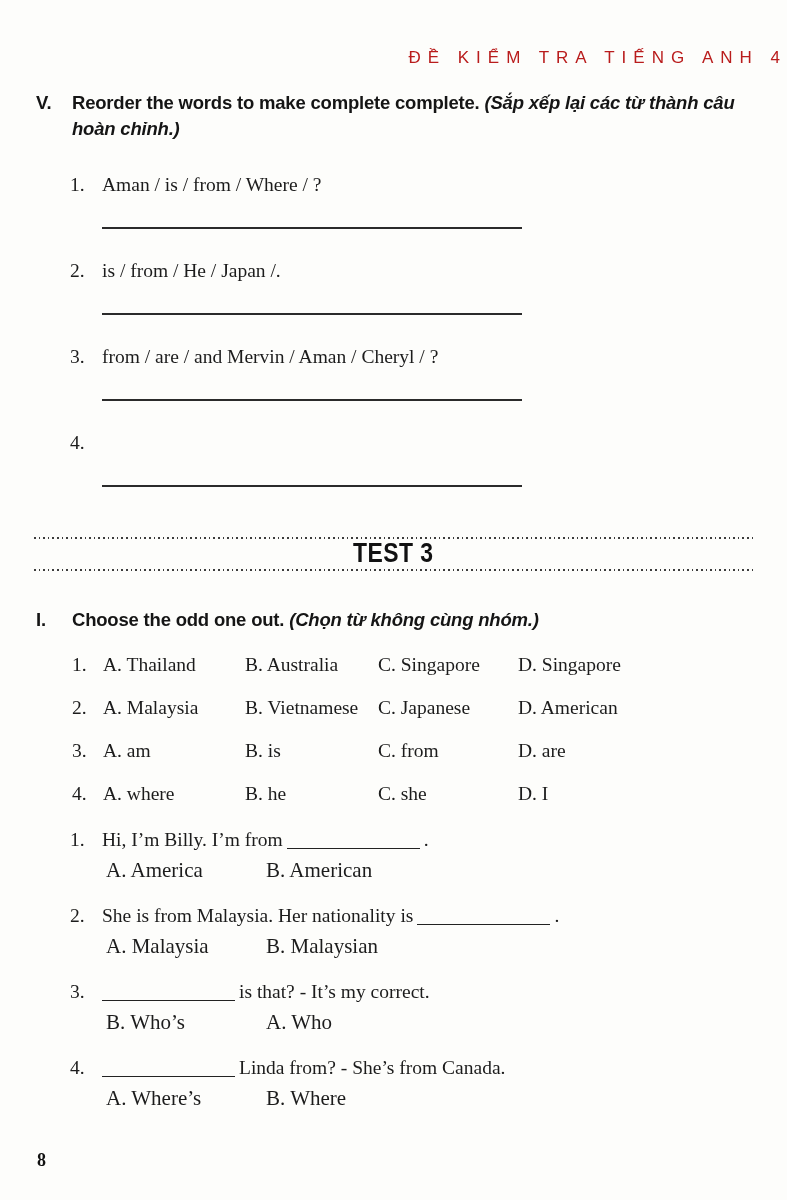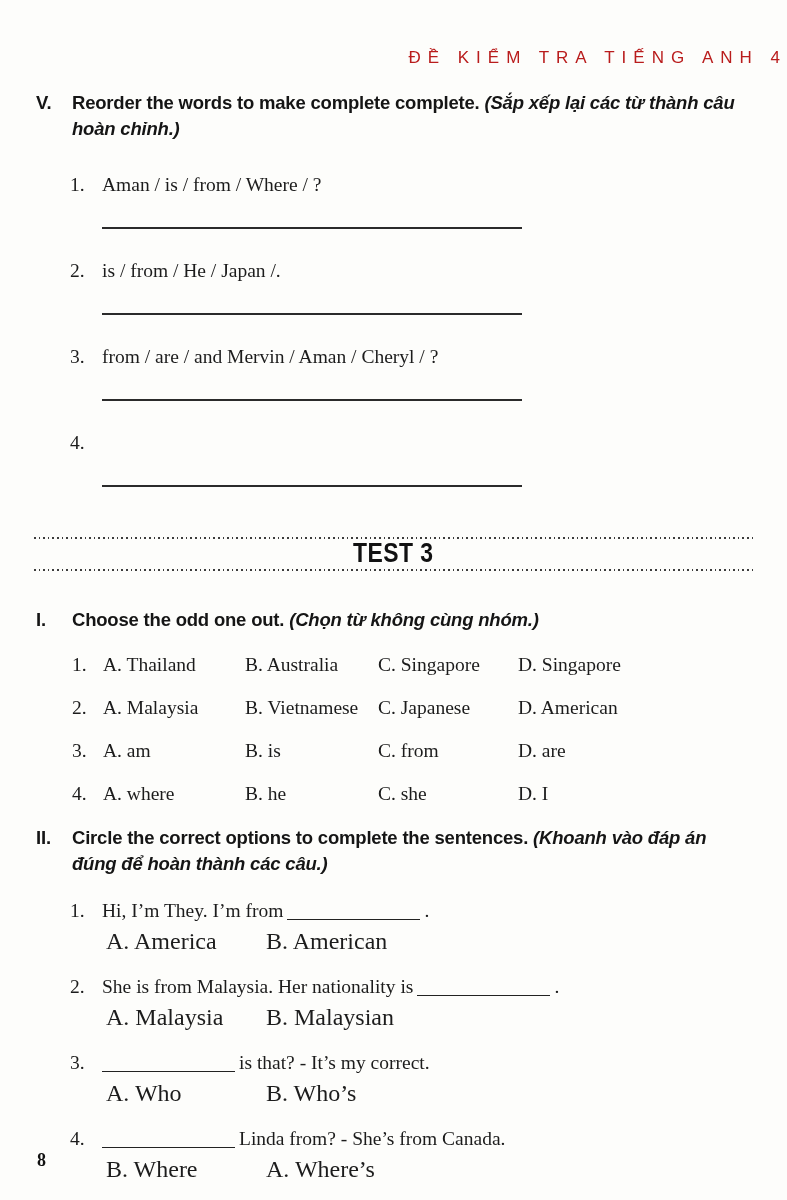--- a/index.html
+++ b/index.html
@@ -105,21 +105,21 @@
     width: 133px;
     height: 3px;
     margin: 0 4px -3px 4px;
     border-bottom: 1.6px solid #222;
   }
   .blank.lead { margin-left: 0; }
   .ii-options {
     display: grid;
     grid-template-columns: 160px auto;
     margin: 6px 34px 0 106px;
-    font-size: 24px;
+    font-size: 21px;
     line-height: 24px;
   }
 
   
   .page-number {
     position: absolute;
     left: 37px;
     top: 1150px;
     font-family: "Liberation Serif", serif;
     font-weight: 700;
@@ -199,56 +199,52 @@
     </div>
     <div class="odd-row">
       <span>4.</span>
       <span>A. where</span>
       <span>B. he</span>
       <span>C. she</span>
       <span>D. I</span>
     </div>
   </div>
 
-  <div class="section-heading heading-ii">
-    <span class="sec-num">II.</span>
-    <span class="sec-body"><span>Circle the correct options to complete the sentences. </span><span class="sec-vi">(Khoanh vào đáp án đúng để hoàn thành các câu.)</span></span>
-  </div>
 
   <div class="ii-item">
     <span class="item-num">1.</span>
-    <span class="item-text"><span>Hi, I’m They. I’m from</span><span class="blank"></span><span>.</span></span>
+    <span class="item-text"><span>Hi, I’m Billy. I’m from</span><span class="blank"></span><span>.</span></span>
   </div>
   <div class="ii-options">
     <span>A. America</span>
     <span>B. American</span>
   </div>
 
   <div class="ii-item">
     <span class="item-num">2.</span>
     <span class="item-text"><span>She is from Malaysia. Her nationality is</span><span class="blank"></span><span>.</span></span>
   </div>
   <div class="ii-options">
     <span>A. Malaysia</span>
     <span>B. Malaysian</span>
   </div>
 
   <div class="ii-item">
     <span class="item-num">3.</span>
     <span class="item-text"><span></span><span class="blank lead"></span><span>is that? - It’s my correct.</span></span>
   </div>
   <div class="ii-options">
+    <span>B. Who’s</span>
     <span>A. Who</span>
-    <span>B. Who’s</span>
   </div>
 
   <div class="ii-item">
     <span class="item-num">4.</span>
     <span class="item-text"><span></span><span class="blank lead"></span><span>Linda from? - She’s from Canada.</span></span>
   </div>
   <div class="ii-options">
+    <span>A. Where’s</span>
     <span>B. Where</span>
-    <span>A. Where’s</span>
   </div>
 
   <div class="page-number">8</div>
 
 </div>
 
 </body></html>

